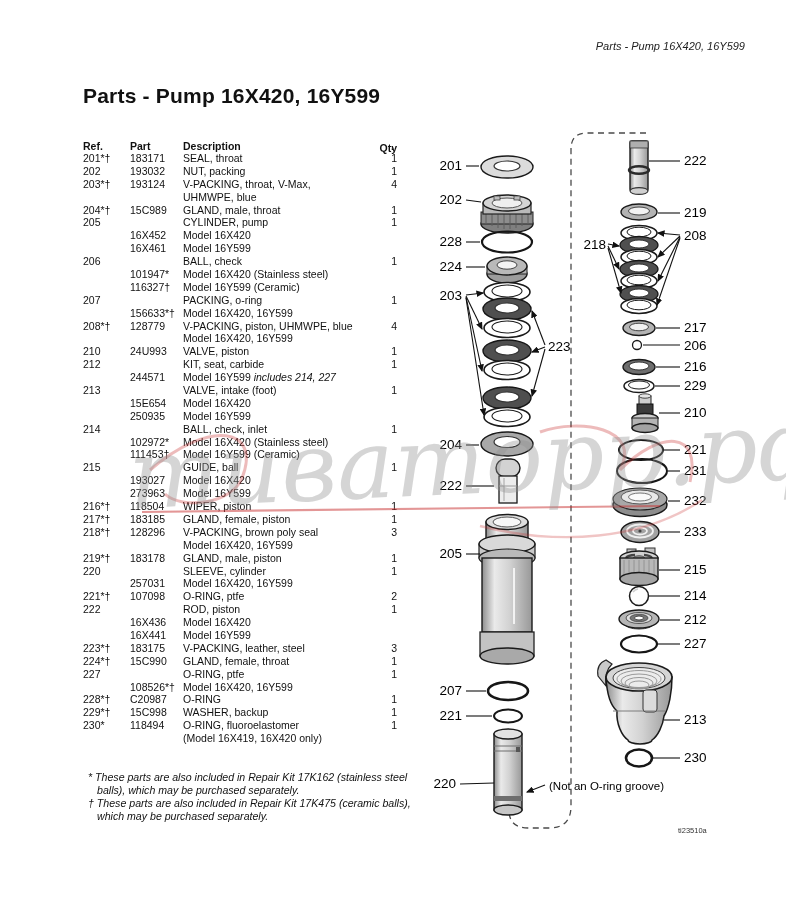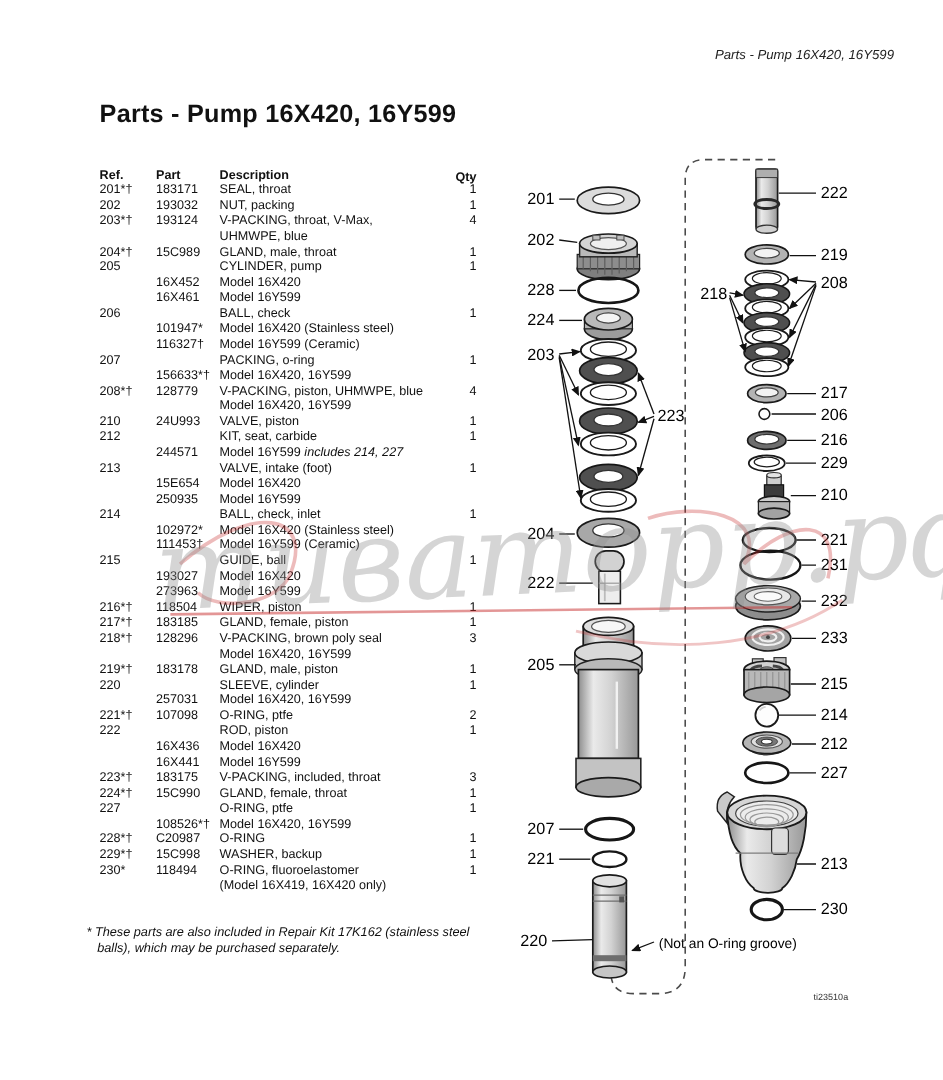--- a/index.html
+++ b/index.html
@@ -17,21 +17,21 @@
   .h-qtydot{right:3px;bottom:0;}
   .tbody{position:absolute;left:83px;top:152px;width:314px;font-size:10.5px;}
   .trow{position:relative;height:12.9px;line-height:12.9px;}
   .trow span{position:absolute;white-space:nowrap;top:0;}
   .cref{left:0;}
   .cpart{left:47px;}
   .cdesc{left:100px;}
   .cqty{right:0;}
   .cdesc i{font-style:italic;}
   
-  .footnotes{position:absolute;left:72px;top:771px;width:326px;font-size:10.6px;font-style:italic;line-height:13px;}
+  .footnotes{position:absolute;left:88px;top:771px;width:326px;font-size:10.6px;font-style:italic;line-height:13px;}
   .footnote{text-indent:-9px;padding-left:9px;}
   
   .diagram{position:absolute;left:420px;top:125px;width:366px;height:740px;}
   .co{font-family:"Liberation Sans",sans-serif;font-size:13.5px;fill:#000;}
   .end{text-anchor:end;}
   .note-txt{font-family:"Liberation Sans",sans-serif;font-size:11.5px;fill:#000;}
   .figid{font-family:"Liberation Sans",sans-serif;font-size:7.5px;fill:#333;}
   .ld{stroke:#111;stroke-width:1.1;}
   .fan{stroke:#111;stroke-width:1.1;}
   .outline{stroke:#1a1a1a;stroke-width:1.4;}
@@ -282,21 +282,21 @@
       </div>
       <div class="trow">
         <span class="cref"></span>
         <span class="cpart">16X441</span>
         <span class="cdesc">Model 16Y599</span>
         <span class="cqty"></span>
       </div>
       <div class="trow">
         <span class="cref">223*†</span>
         <span class="cpart">183175</span>
-        <span class="cdesc">V-PACKING, included, throat</span>
+        <span class="cdesc">V-PACKING, leather, steel</span>
         <span class="cqty">3</span>
       </div>
       <div class="trow">
         <span class="cref">224*†</span>
         <span class="cpart">15C990</span>
         <span class="cdesc">GLAND, female, throat</span>
         <span class="cqty">1</span>
       </div>
       <div class="trow">
         <span class="cref">227</span>
@@ -331,20 +331,21 @@
       <div class="trow">
         <span class="cref"></span>
         <span class="cpart"></span>
         <span class="cdesc">(Model 16X419, 16X420 only)</span>
         <span class="cqty"></span>
       </div>
     </div>
 
   <div class="footnotes">
     <div class="footnote"><span>*</span> <span>These parts are also included in Repair Kit 17K162 (stainless steel balls), which may be purchased separately.</span></div>
+    <div class="footnote"><span>†</span> <span>These parts are also included in Repair Kit 17K475 (ceramic balls), which may be purchased separately.</span></div>
   </div>
 
   <svg class="diagram" viewBox="420 125 366 740" width="366" height="740" xmlns="http://www.w3.org/2000/svg">
     <defs>
       <linearGradient id="gm" x1="0" y1="0" x2="1" y2="0">
         <stop offset="0" stop-color="#8e8e8e"></stop>
           <stop offset="0.25" stop-color="#eaeaea"></stop>
         <stop offset="0.55" stop-color="#d2d2d2"></stop>
           <stop offset="1" stop-color="#989898"></stop>
       </linearGradient>

